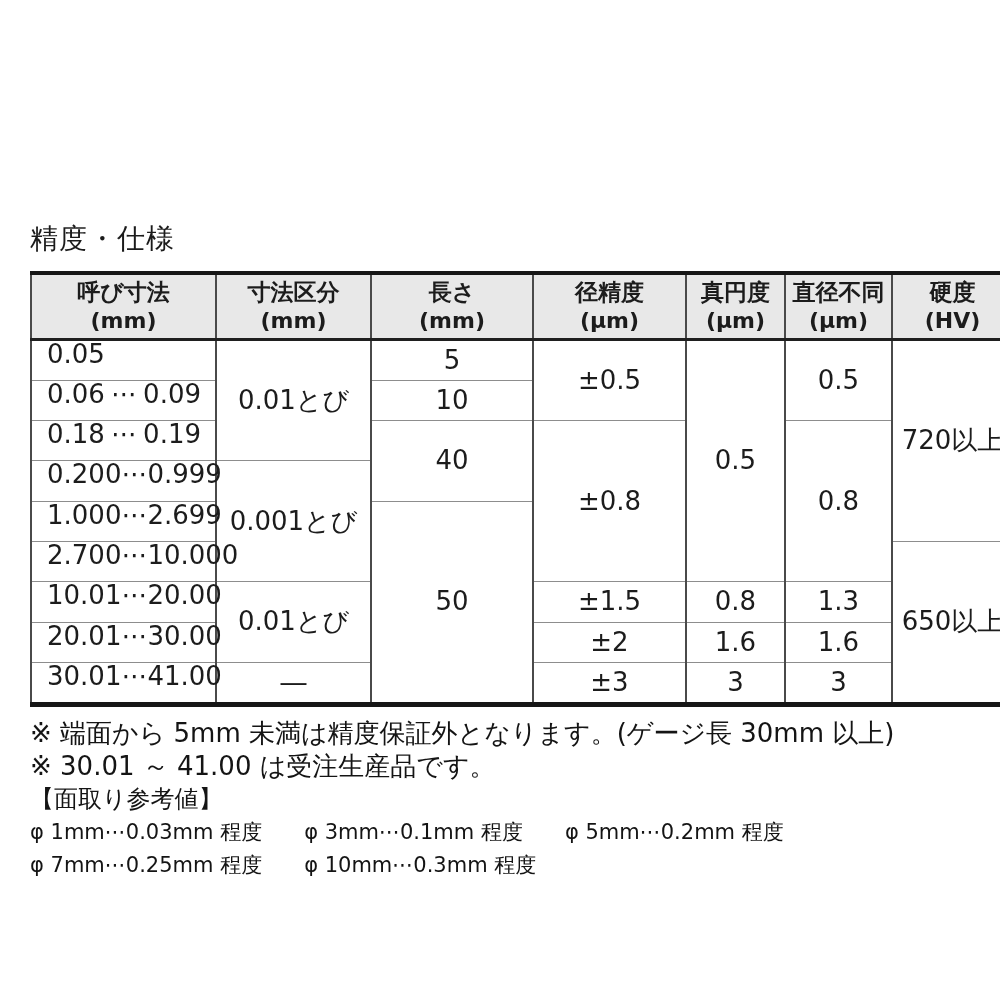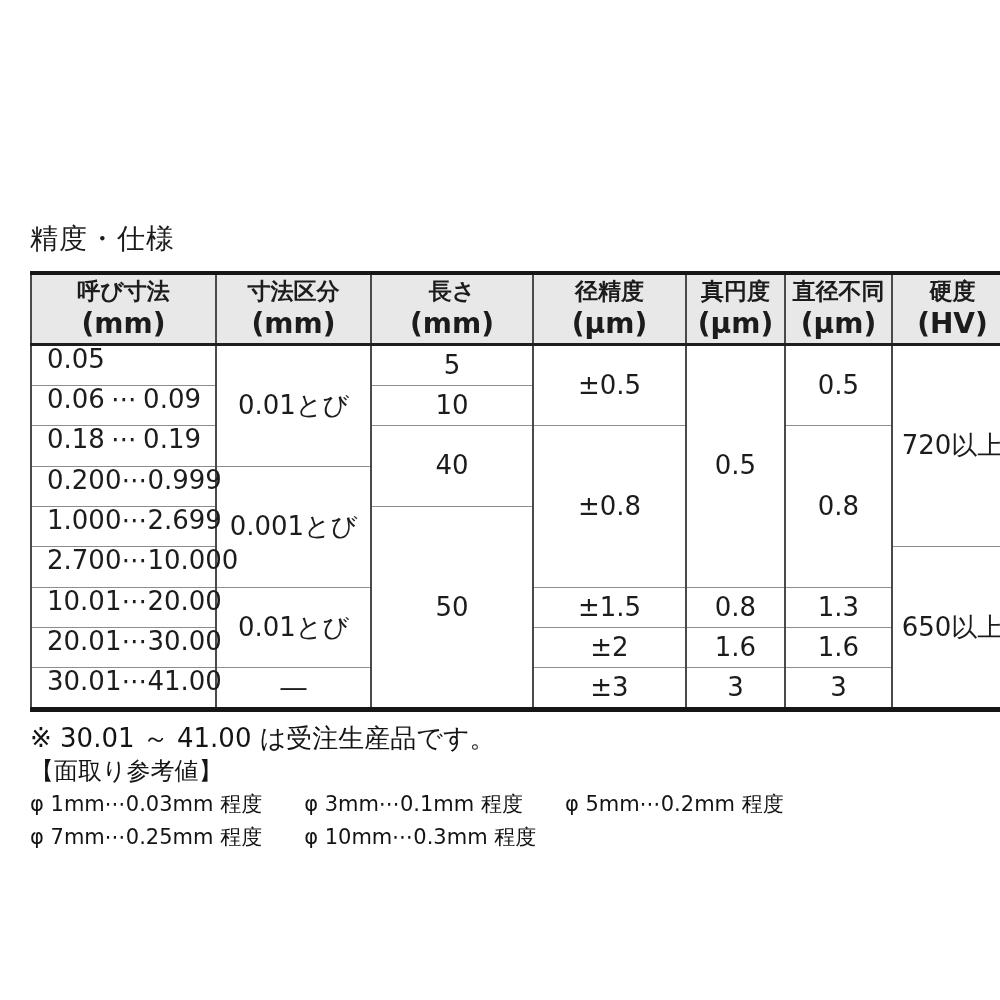--- a/index.html
+++ b/index.html
@@ -11,21 +11,21 @@
                border-top:4px solid #161616; border-bottom:5px solid #161616;
                border-left:1px solid #6e6e6e; border-right:1px solid #6e6e6e; }
   table.spec th { background:#e8e8e8; font-weight:bold; font-size:23px; line-height:1.25;
                   height:66px; text-align:center; vertical-align:middle;
                   border-left:2px solid #4a4a4a; border-right:2px solid #4a4a4a;
                   border-bottom:3px solid #1f1f1f; padding:2px 0; }
   table.spec td { font-size:26px; height:31px; text-align:center; vertical-align:middle;
                   border-left:2px solid #4a4a4a; border-right:2px solid #4a4a4a;
                   border-top:1.5px solid #8d8d8d; border-bottom:1.5px solid #8d8d8d;
                   padding:0; line-height:1.05; }
-  .unit { font-size:28px; font-weight:bold; }
+  .unit { font-size:22px; font-weight:bold; }
   .nomwrap { display:flex; justify-content:space-between; align-items:center;
              padding:0 14px 12px 15px; }
   .nomwrap span { white-space:nowrap; }
   .notes { margin-top:10px; font-size:26px; line-height:33px; color:#141414; }
   .note-line { white-space:nowrap; }
   .chamfer-heading { font-size:24px; line-height:33px; white-space:nowrap;font-family:Liberation Serif, serif; }
   .chamfer-row { display:flex; gap:42px; font-size:21px; line-height:33px; }
   .chamfer-row span { white-space:nowrap; }
 </style>
 </head>
@@ -159,20 +159,21 @@
           </td>
         <td>―</td>
         <td>±3</td>
         <td>3</td>
         <td>3</td>
       </tr>
     </tbody>
   </table>
 
   <div class="notes">
+    <div class="note-line">※ 端面から 5mm 未満は精度保証外となります。(ゲージ長 30mm 以上)</div>
     <div class="note-line">※ 30.01 ～ 41.00 は受注生産品です。</div>
     <div class="chamfer-heading">【面取り参考値】</div>
     <div class="chamfer-row">
       <span>φ 1mm⋯0.03mm 程度</span>
       <span>φ 3mm⋯0.1mm 程度</span>
       <span>φ 5mm⋯0.2mm 程度</span>
     </div>
     <div class="chamfer-row">
       <span>φ 7mm⋯0.25mm 程度</span>
       <span>φ 10mm⋯0.3mm 程度</span>

